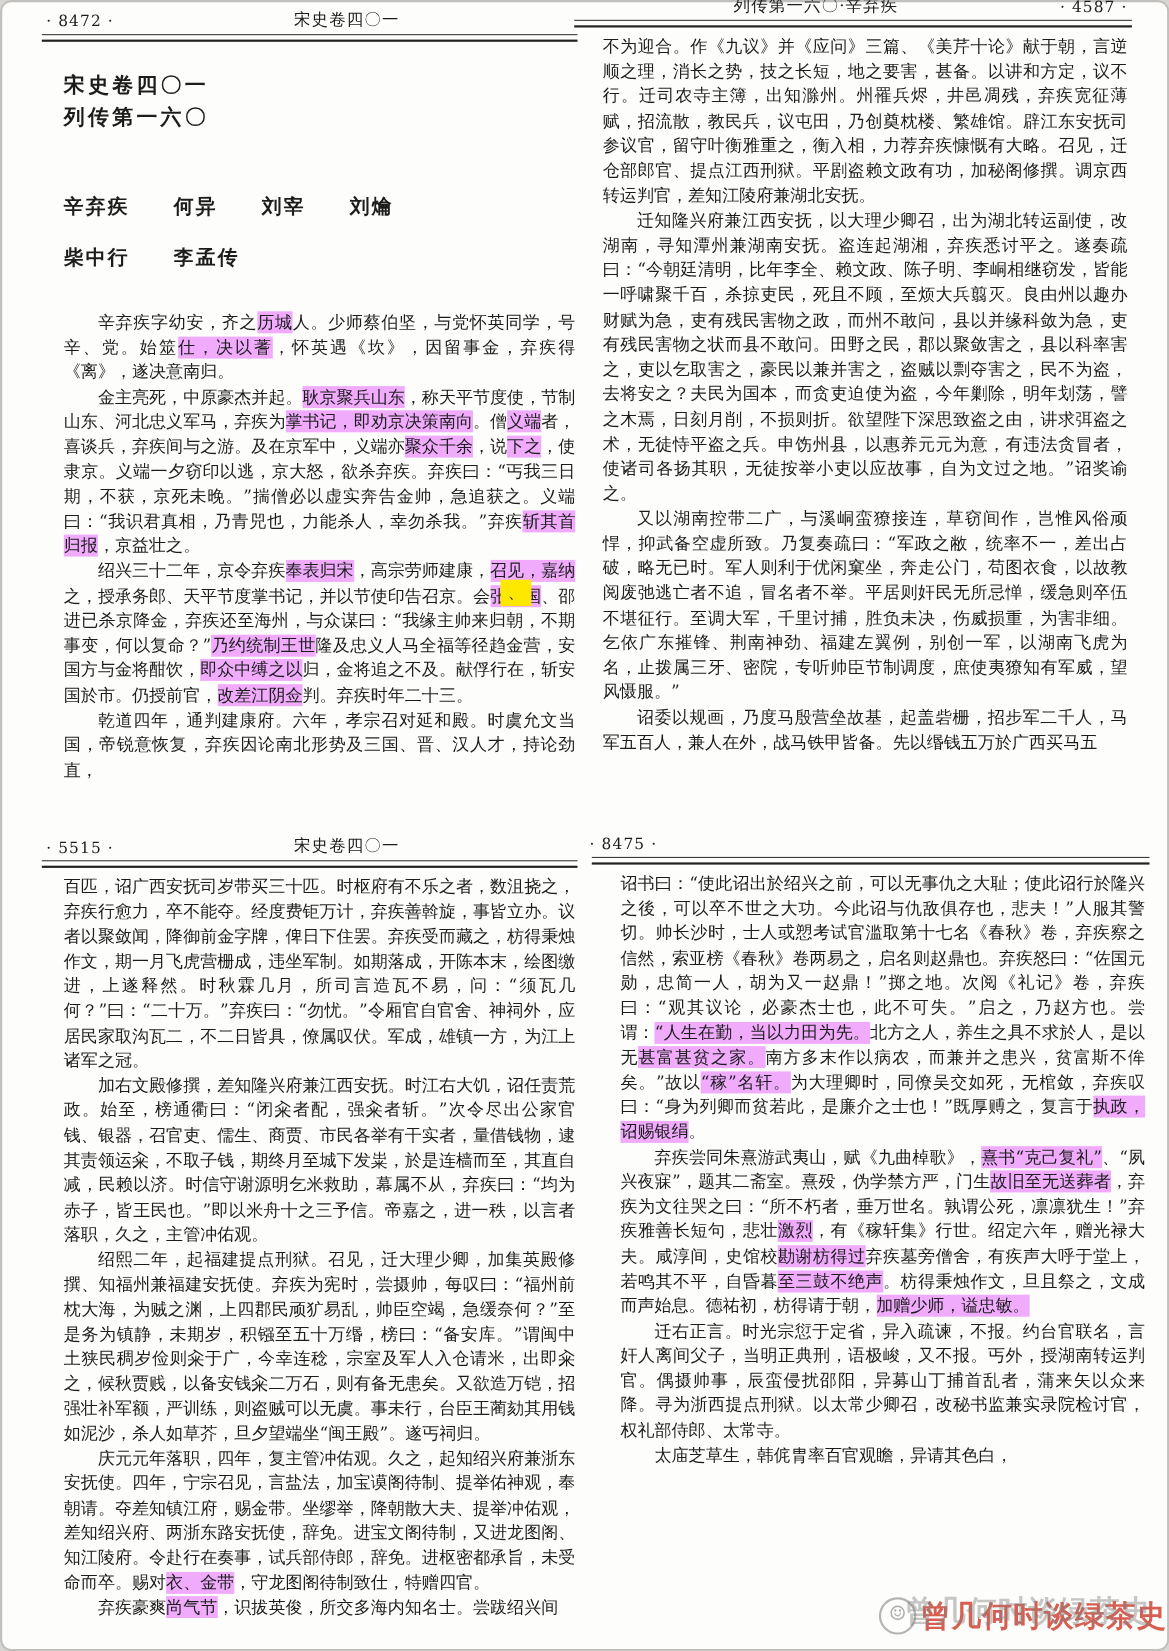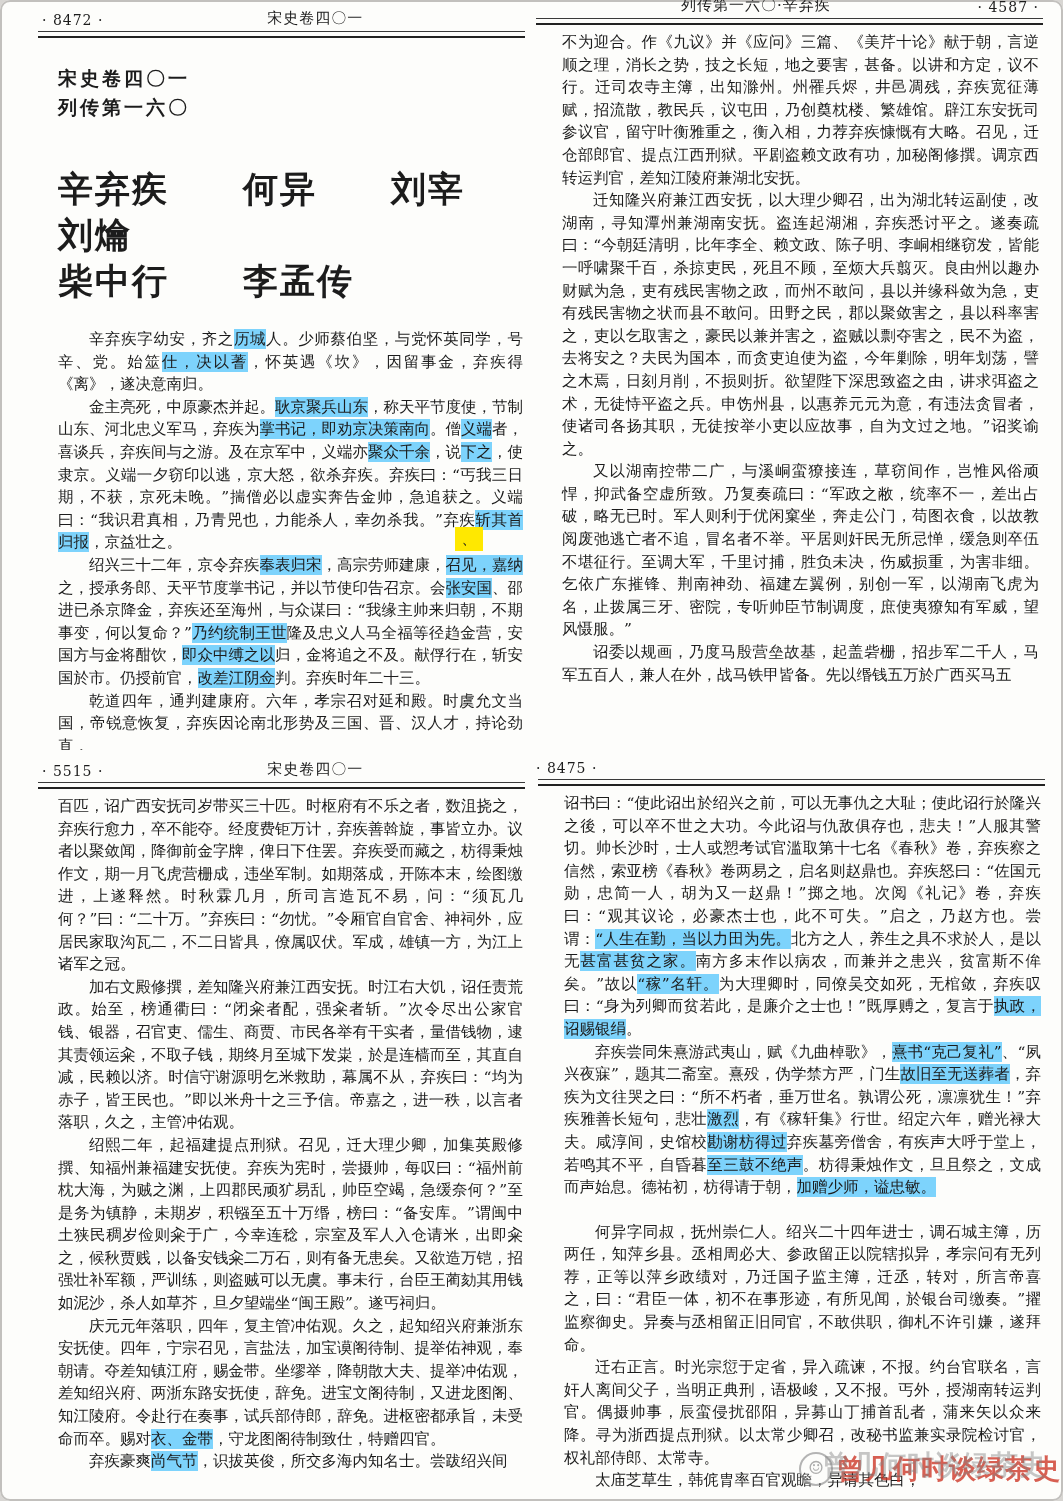--- a/index.html
+++ b/index.html
@@ -3,21 +3,21 @@
 <meta charset="utf-8">
 <style>
   html,body{margin:0;padding:0;background:#d8d6d3;}
   .scan{
     position:relative;width:1063px;height:1501px;margin:0 auto;
     background:#fdfdfb;border-radius:10px;box-shadow:0 0 0 2px #c2c0bd inset;
     overflow:hidden;color:#1c1c1c;
     font-family:"DejaVu Serif","Liberation Serif",serif;
   }
   .page{position:absolute;width:531px;height:750px;overflow:hidden;}
-  .p-tl{left:0;top:0;}   .p-tr{left:530px;top:0;}
+  .p-tl{left:0;top:0;}   .p-tr{left:516px;top:0;}
   .p-bl{left:0;top:751px;} .p-br{left:532px;top:751px;}
 
   .page-header{padding-top:9px;font-size:14.5px;letter-spacing:1px;}
   .hdr-row{display:flex;align-items:flex-end;}
   .hdr-left .hdr-row{padding:0 4px 2px 42px;}
   .hdr-right .hdr-row{padding:0 22px 2px 4px;}
   .pageno{white-space:nowrap;font-size:14px;}
   .runtitle{flex:1;text-align:center;font-size:15px;}
   .hdr-right .runtitle{text-align:center;}
   .rule{height:4px;border-top:1px solid #3a3a3a;border-bottom:2px solid #222;
@@ -25,29 +25,29 @@
   .hdr-left .rule{margin-left:38px;}
   .hdr-right .rule{margin-right:18px;}
   .cropped{margin-top:-13px;}
 
   .page-body{padding:6px 0 0 0;}
   .p-tl .page-body,.p-bl .page-body{padding-left:58px;padding-right:8px;}
   .p-tr .page-body,.p-br .page-body{padding-left:32px;padding-right:22px;}
 
   .chapter{margin-top:20px;}
   .chapter .ch-line{font-weight:bold;font-size:19px;letter-spacing:3px;line-height:29px;}
-  .names{margin-top:44px;font-weight:bold;font-size:35px;line-height:46px;letter-spacing:2px;}
+  .names{margin-top:44px;font-weight:bold;font-size:18px;line-height:46px;letter-spacing:2px;}
 
   .para{margin:0;font-size:15.5px;line-height:22.6px;text-align:justify;
         text-indent:2em;}
   .para.noindent{text-indent:0;}
   .para.gap-above{margin-top:22px;}
   .first-block{margin-top:24px;}
 
-  mark{background:#7dd3fc;color:inherit;padding:1px 0;}
+  mark{background:#f0abfc;color:inherit;padding:1px 0;}
 
   .stray-mark{position:absolute;left:455px;top:527px;width:28px;height:24px;
       background:#ffe800;font-size:15px;line-height:24px;text-align:center;}
 
   .watermark{position:absolute;right:2px;bottom:14px;display:flex;align-items:center;
       pointer-events:none;}
   .wm-badge{width:30px;height:30px;border:2px solid rgba(120,120,120,.55);
       border-radius:50%;color:rgba(120,120,120,.6);font-size:18px;line-height:28px;
       text-align:center;margin-right:4px;background:rgba(255,255,255,.2);}
   .wm-text{position:relative;font-weight:bold;font-size:27px;letter-spacing:1px;}
@@ -127,21 +127,20 @@
     <div class="page-header hdr-right">
       <div class="hdr-row">
         <span class="pageno">· 8475 ·</span>
       </div>
       <div class="rule"></div>
     </div>
     <div class="page-body">
       <div>
           <p class="para noindent">诏书曰：“使此诏出於绍兴之前，可以无事仇之大耻；使此诏行於隆兴之後，可以卒不世之大功。今此诏与仇敌俱存也，悲夫！”人服其警切。帅长沙时，士人或愬考试官滥取第十七名《春秋》卷，弃疾察之信然，索亚榜《春秋》卷两易之，启名则赵鼎也。弃疾怒曰：“佐国元勋，忠简一人，胡为又一赵鼎！”掷之地。次阅《礼记》卷，弃疾曰：“观其议论，必豪杰士也，此不可失。”启之，乃赵方也。尝谓：<mark>“人生在勤，当以力田为先。</mark>北方之人，养生之具不求於人，是以无<mark>甚富甚贫之家。</mark>南方多末作以病农，而兼并之患兴，贫富斯不侔矣。”故以<mark>“稼”名轩。</mark>为大理卿时，同僚吴交如死，无棺敛，弃疾叹曰：“身为列卿而贫若此，是廉介之士也！”既厚赙之，复言于<mark>执政，诏赐银绢</mark>。</p>
           <p class="para">弃疾尝同朱熹游武夷山，赋《九曲棹歌》，<mark>熹书“克己复礼”</mark>、“夙兴夜寐”，题其二斋室。熹殁，伪学禁方严，门生<mark>故旧至无送葬者</mark>，弃疾为文往哭之曰：“所不朽者，垂万世名。孰谓公死，凛凛犹生！”弃疾雅善长短句，悲壮<mark>激烈</mark>，有《稼轩集》行世。绍定六年，赠光禄大夫。咸淳间，史馆校<mark>勘谢枋得过</mark>弃疾墓旁僧舍，有疾声大呼于堂上，若鸣其不平，自昏暮<mark>至三鼓不绝声</mark>。枋得秉烛作文，旦且祭之，文成而声始息。德祐初，枋得请于朝，<mark>加赠少师，谥忠敏。</mark></p>
-          <p class="para gap-above">何异字同叔，抚州崇仁人。绍兴二十四年进士，调石城主簿，历两任，知萍乡县。丞相周必大、参政留正以院辖拟异，孝宗问有无列荐，正等以萍乡政绩对，乃迁国子监主簿，迁丞，转对，所言帝喜之，曰：“君臣一体，初不在事形迹，有所见闻，於银台司缴奏。”擢监察御史。异奏与丞相留正旧同官，不敢供职，御札不许引嫌，遂拜命。</p>
           <p class="para">迁右正言。时光宗愆于定省，异入疏谏，不报。约台官联名，言奸人离间父子，当明正典刑，语极峻，又不报。丐外，授湖南转运判官。偶摄帅事，辰蛮侵扰邵阳，异募山丁捕首乱者，蒲来矢以众来降。寻为浙西提点刑狱。以太常少卿召，改秘书监兼实录院检讨官，权礼部侍郎、太常寺。</p>
           <p class="para">太庙芝草生，韩侂胄率百官观瞻，异请其色白，</p>
         </div>
     </div>
   </div>
 
   <div class="watermark">
     <span class="wm-badge">☺</span>
     <span class="wm-text">
       <span class="wm-ghost">曾几何时谈绿茶史</span>

